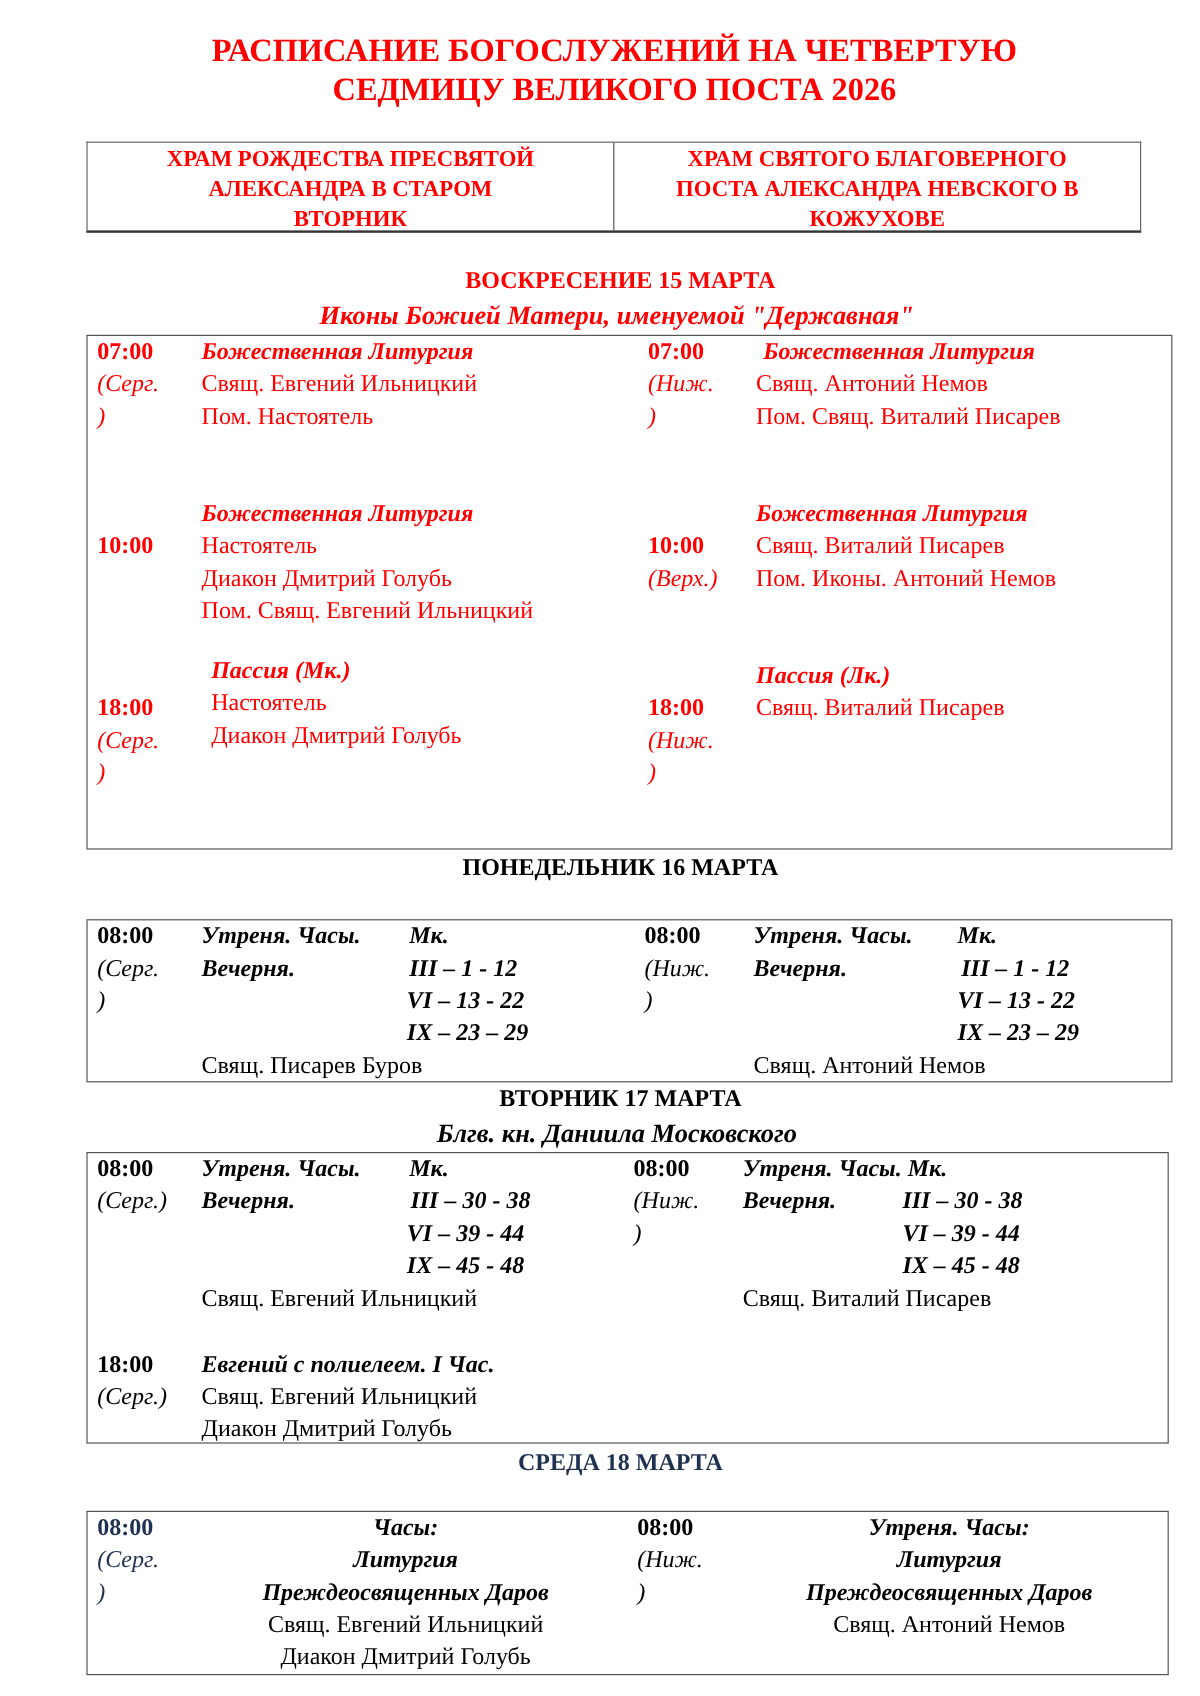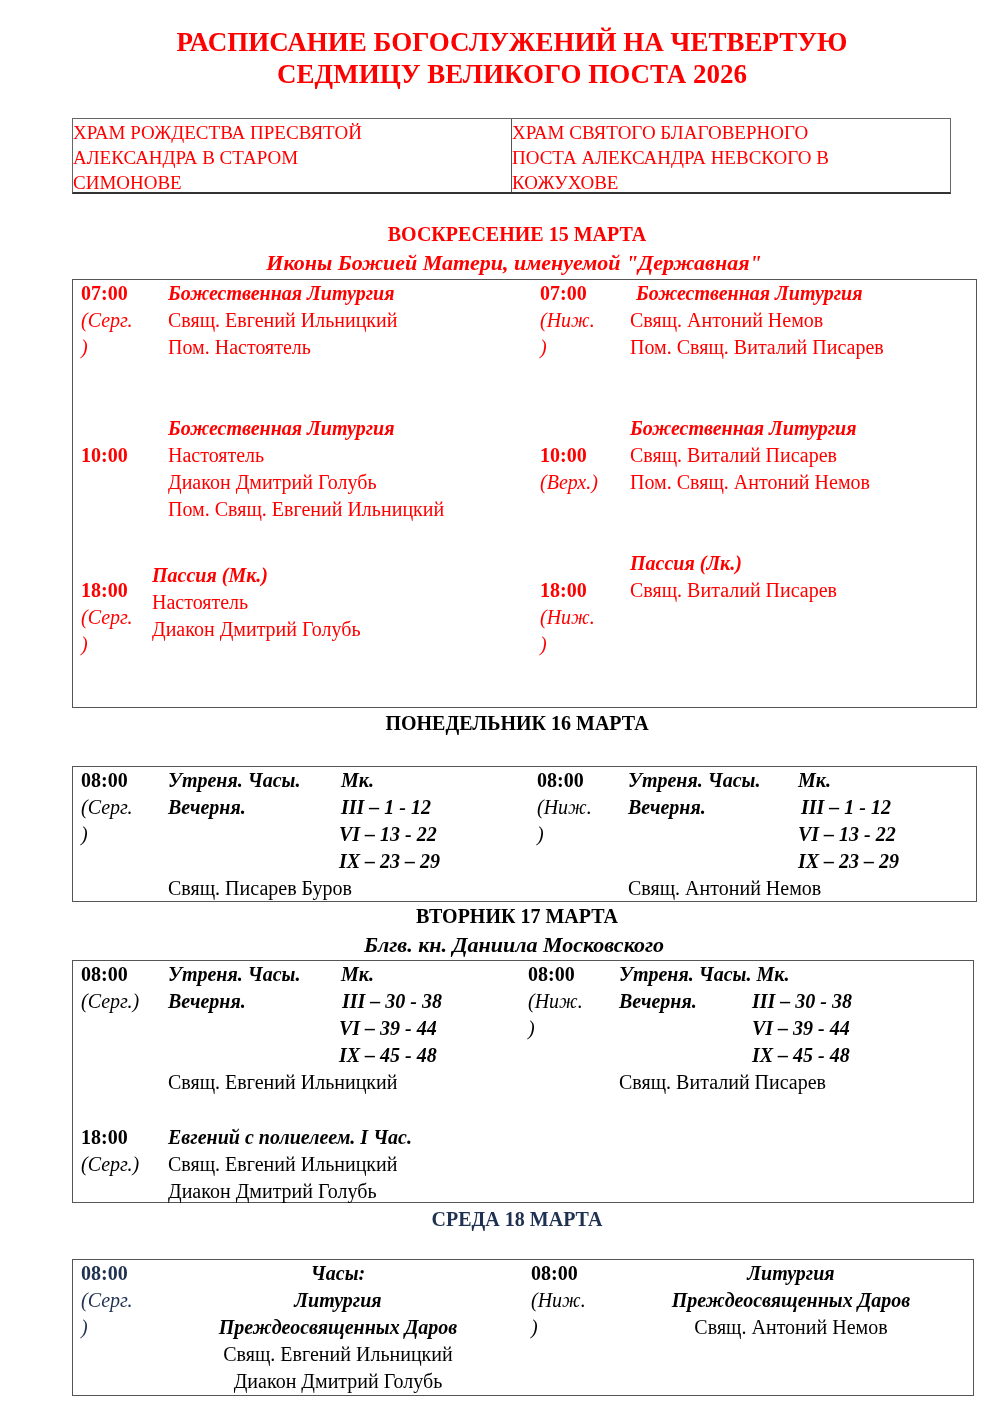--- a/index.html
+++ b/index.html
@@ -5,21 +5,21 @@
   html, body { margin: 0; padding: 0; background: #ffffff; }
   body { width: 1000px; height: 1413px; position: relative; overflow: hidden;
          font-family: "Liberation Serif", "DejaVu Serif", serif; color: #000; }
   .red { color: #ff0000; }
   .navy { color: #1f3150; }
   .title { position: absolute; left: 0; width: 1024px; top: 26px; text-align: center;
            font-weight: bold; font-size: 27px; line-height: 32px; color: #ff0000; }
   .temples { position: absolute; left: 72px; top: 118px; width: 879px; height: 76px;
              border: 1px solid #666; border-bottom: 2px solid #333; box-sizing: border-box;
              display: flex; }
-  .temples .cell { flex: 1; font-weight: normal; font-size: 19px; line-height: 25px;
+  .temples .cell { flex: 1; text-align: center; font-weight: bold; font-size: 19px; line-height: 25px;
                    color: #ff0000; padding-top: 1px; }
   .temples .cell + .cell { border-left: 1px solid #555; }
   .dayhead { position: absolute; left: 0; width: 1034px; text-align: center;
              font-weight: bold; font-size: 20px; line-height: 26px; }
   .feast { position: absolute; left: 0; width: 1028px; text-align: center;
            font-weight: bold; font-style: italic; font-size: 22px; line-height: 28px; }
   .box { position: absolute; border: 1px solid #555; box-sizing: border-box; }
   .blk { position: absolute; font-size: 20px; line-height: 27px; }
   .time { position: absolute; font-weight: bold; font-size: 20px; line-height: 27px; }
   .loc { position: absolute; font-style: italic; font-size: 20px; line-height: 27px; width: 70px; }
@@ -32,21 +32,21 @@
 
 <div class="title">
   <div>РАСПИСАНИЕ БОГОСЛУЖЕНИЙ НА ЧЕТВЕРТУЮ</div>
   <div>СЕДМИЦУ ВЕЛИКОГО ПОСТА 2026</div>
 </div>
 
 <div class="temples">
   <div class="cell">
     <div>ХРАМ РОЖДЕСТВА ПРЕСВЯТОЙ</div>
     <div>АЛЕКСАНДРА В СТАРОМ</div>
-    <div>СИМОНОВЕ</div>
+    <div>ВТОРНИК</div>
   </div>
   <div class="cell">
     <div>ХРАМ СВЯТОГО БЛАГОВЕРНОГО</div>
     <div>ПОСТА АЛЕКСАНДРА НЕВСКОГО В</div>
     <div>КОЖУХОВЕ</div>
   </div>
 </div>
 
 <div class="dayhead red" style="top:221px;">ВОСКРЕСЕНИЕ 15 МАРТА</div>
 <div class="feast red" style="top:249px;">Иконы Божией Матери, именуемой "Державная"</div>
@@ -66,41 +66,41 @@
 <div class="blk red" style="left:168px; top:415px;">
   <div class="line svc">Божественная Литургия</div>
   <div class="line">Настоятель</div>
   <div class="line">Диакон Дмитрий Голубь</div>
   <div class="line">Пом. Свящ. Евгений Ильницкий</div>
 </div>
 
 <div class="time red" style="left:81px; top:577px;">18:00</div>
 <div class="loc red" style="left:81px; top:604px;">(Серг.</div>
 <div class="loc red" style="left:81px; top:631px;">)</div>
-<div class="blk red" style="left:152px; top:546px;margin-top:16px;">
+<div class="blk red" style="left:176px; top:546px;">
   <div class="line svc">Пассия (Мк.)</div>
   <div class="line">Настоятель</div>
   <div class="line">Диакон Дмитрий Голубь</div>
 </div>
 
 <div class="time red" style="left:540px; top:280px;">07:00</div>
 <div class="loc red" style="left:540px; top:307px;">(Ниж.</div>
 <div class="loc red" style="left:540px; top:334px;">)</div>
 <div class="blk red" style="left:630px; top:280px;">
   <div class="line svc" style="padding-left:6px;">Божественная Литургия</div>
   <div class="line">Свящ. Антоний Немов</div>
   <div class="line">Пом. Свящ. Виталий Писарев</div>
 </div>
 
 <div class="time red" style="left:540px; top:442px;">10:00</div>
 <div class="loc red" style="left:540px; top:469px; width:90px;">(Верх.)</div>
 <div class="blk red" style="left:630px; top:415px;">
   <div class="line svc">Божественная Литургия</div>
   <div class="line">Свящ. Виталий Писарев</div>
-  <div class="line">Пом. Свящ. Антоний Немов</div>
+  <div class="line">Пом. Иконы. Антоний Немов</div>
 </div>
 
 <div class="time red" style="left:540px; top:577px;">18:00</div>
 <div class="loc red" style="left:540px; top:604px;">(Ниж.</div>
 <div class="loc red" style="left:540px; top:631px;">)</div>
 <div class="blk red" style="left:630px; top:550px;">
   <div class="line svc">Пассия (Лк.)</div>
   <div class="line">Свящ. Виталий Писарев</div>
 </div>
 
@@ -180,16 +180,17 @@
   <div class="line svc">Литургия</div>
   <div class="line svc">Преждеосвященных Даров</div>
   <div class="line">Свящ. Евгений Ильницкий</div>
   <div class="line">Диакон Дмитрий Голубь</div>
 </div>
 
 <div class="time" style="left:531px; top:1260px;">08:00</div>
 <div class="loc" style="left:531px; top:1287px;">(Ниж.</div>
 <div class="loc" style="left:531px; top:1314px;">)</div>
 <div class="blk center" style="left:620px; top:1260px; width:342px;">
+  <div class="line svc">Утреня. Часы:</div>
   <div class="line svc">Литургия</div>
   <div class="line svc">Преждеосвященных Даров</div>
   <div class="line">Свящ. Антоний Немов</div>
 </div>
 
 </body></html>

